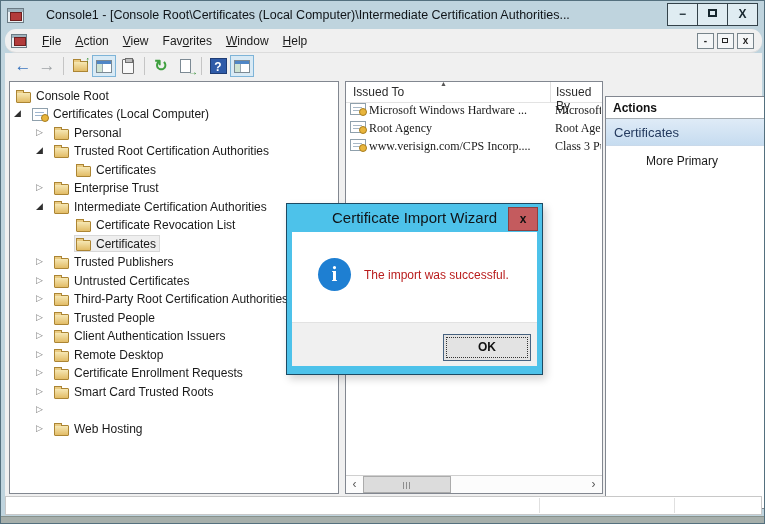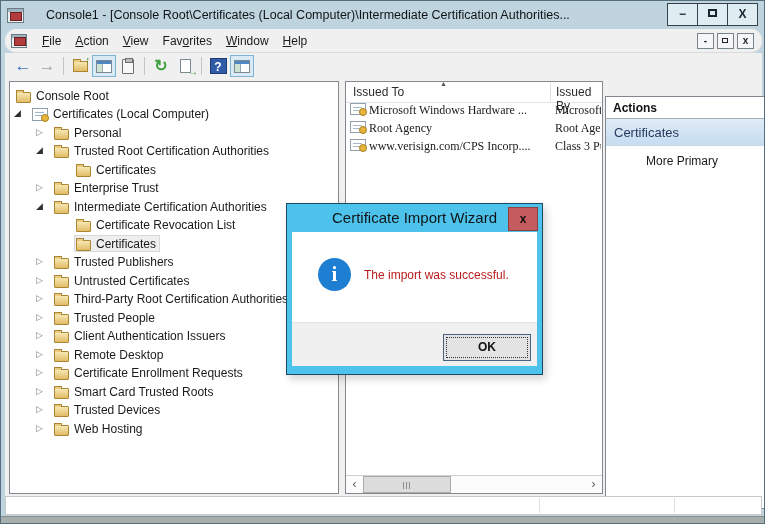--- a/index.html
+++ b/index.html
@@ -320,24 +320,20 @@
           <span class="sp1"></span>
           <span class="arr">▷</span>
           <span class="hl">
             <span class="folder"></span>
             <span>Smart Card Trusted Roots</span>
           </span>
         </div>
       <div class="t-row">
           <span class="sp1"></span>
           <span class="arr">▷</span>
-          <span class="hl">
-            <span class="folder"></span>
-            <span>Trusted Devices</span>
-          </span>
         </div>
       <div class="t-row">
           <span class="sp1"></span>
           <span class="arr">▷</span>
           <span class="hl">
             <span class="folder"></span>
             <span>Web Hosting</span>
           </span>
         </div>
     </div>

